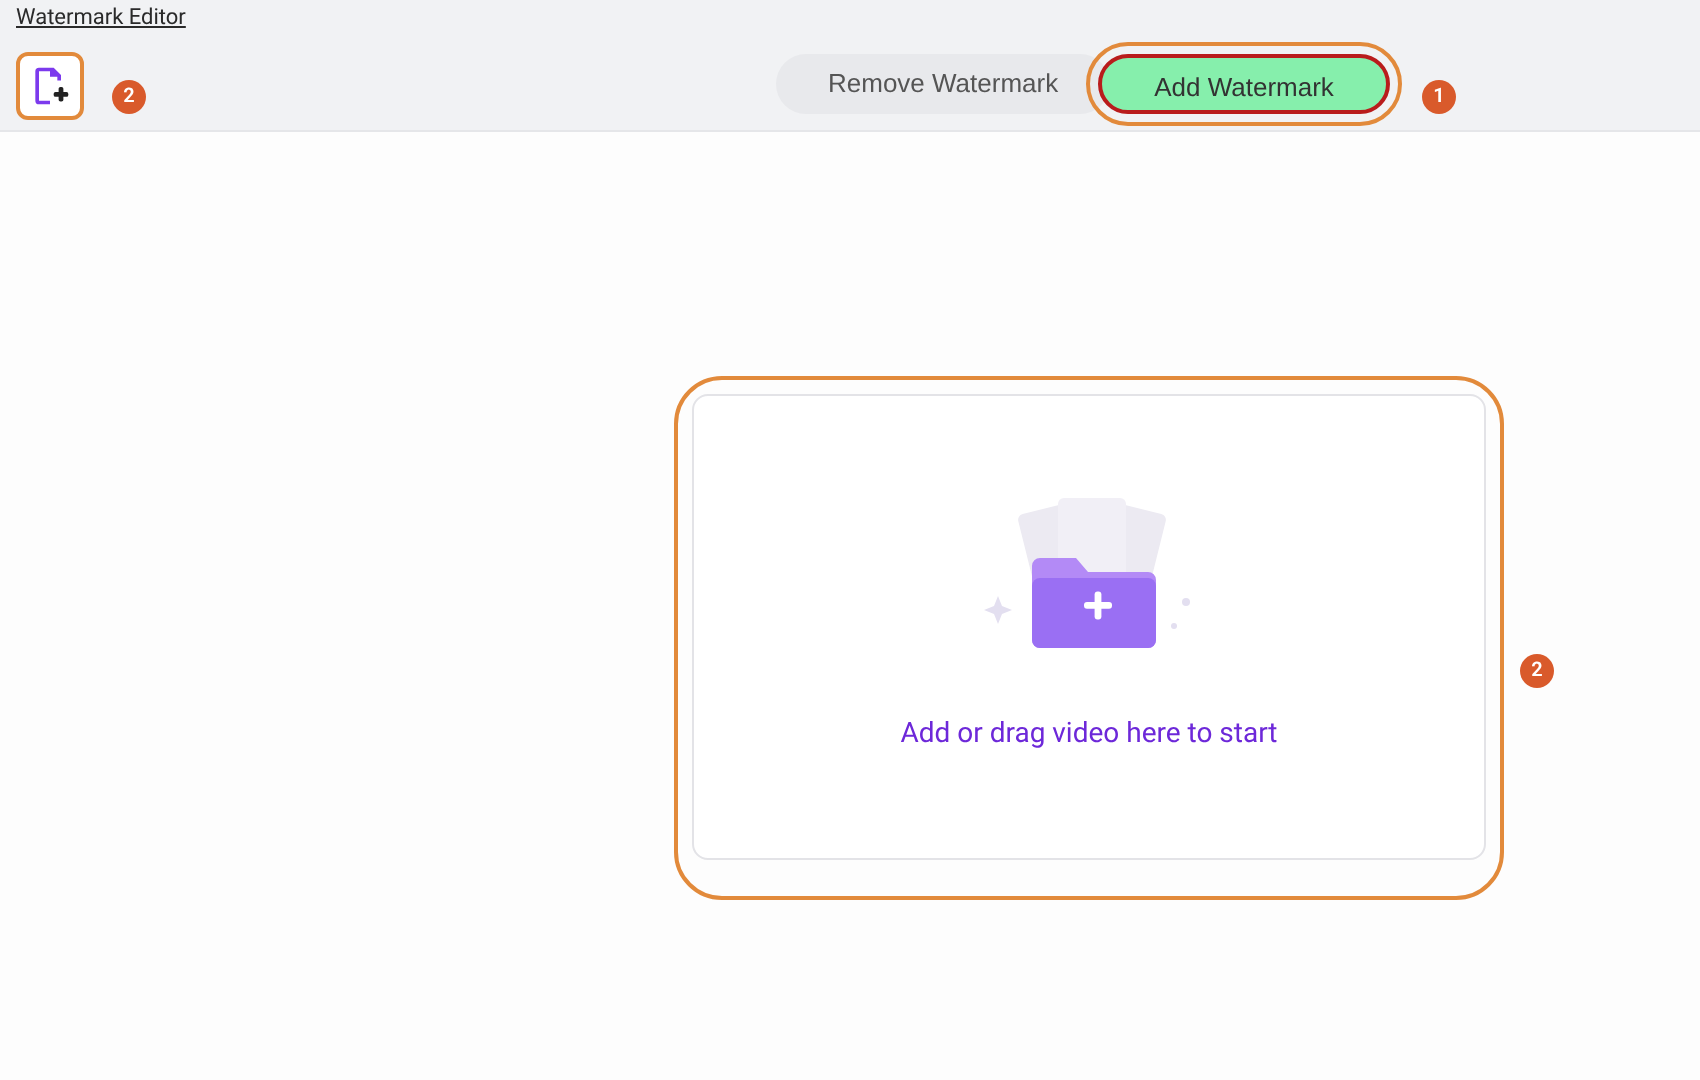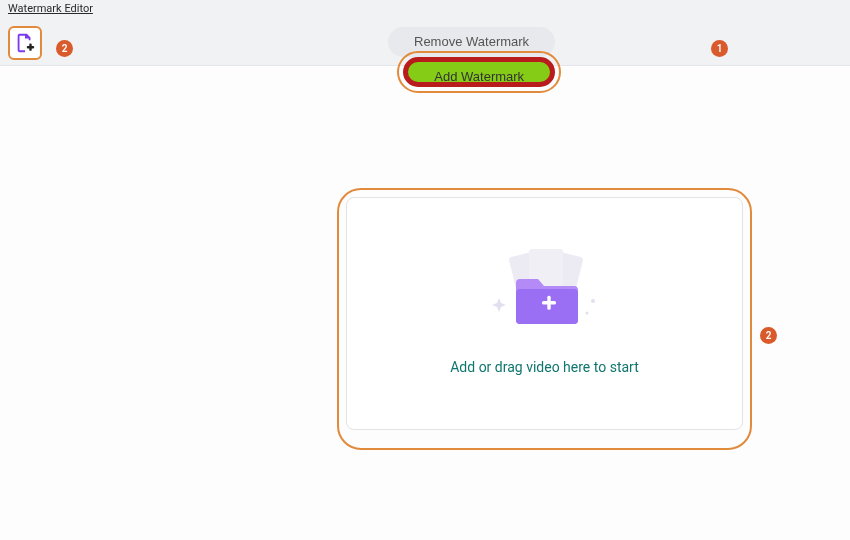--- a/index.html
+++ b/index.html
@@ -46,22 +46,21 @@
   }
   .addfile-wrap svg { display:block; }
 
   
   .segment {
     position: absolute;
     left: 388px;
     top: 7px;
     height: 32px;
     display: flex;
-    align-items: flex-end;
-    flex-direction: column;
+    align-items: flex-start;
   }
   .seg-btn {
     height: 30px;
     line-height: 30px;
     padding: 0 26px;
     font-size: 13px;
     color: #555;
     background: #e8e9ec;
     border-radius: 15px;
     border: none;
@@ -72,22 +71,22 @@
     margin-left: -6px;
   }
   .seg-active-ring {
     position: absolute;
     top: -6px; left: -6px; right: -6px; bottom: -6px;
     border: 2px solid #e28a3b;
     border-radius: 22px;
     pointer-events: none;
   }
   .seg-btn.active {
-    background: #84cc16;
-    border: 5px solid #b91c1c;
+    background: #86efac;
+    border: 2px solid #b91c1c;
     color: #333;
     position: relative;
     z-index: 1;
   }
 
   
   .dropzone-ring {
     position: absolute;
     left: 337px;
     top: 188px;
@@ -114,21 +113,21 @@
   }
   .dz-illustration {
     width: 140px;
     height: 100px;
     position: relative;
     margin-top: -10px;
   }
   .dz-text {
     margin-top: 16px;
     font-size: 14px;
-    color: #0f766e;
+    color: #6d28d9;
   }
 
   
   .badge {
     position: absolute;
     width: 17px;
     height: 17px;
     border-radius: 50%;
     background: #d95a2b;
     color: #fff;

